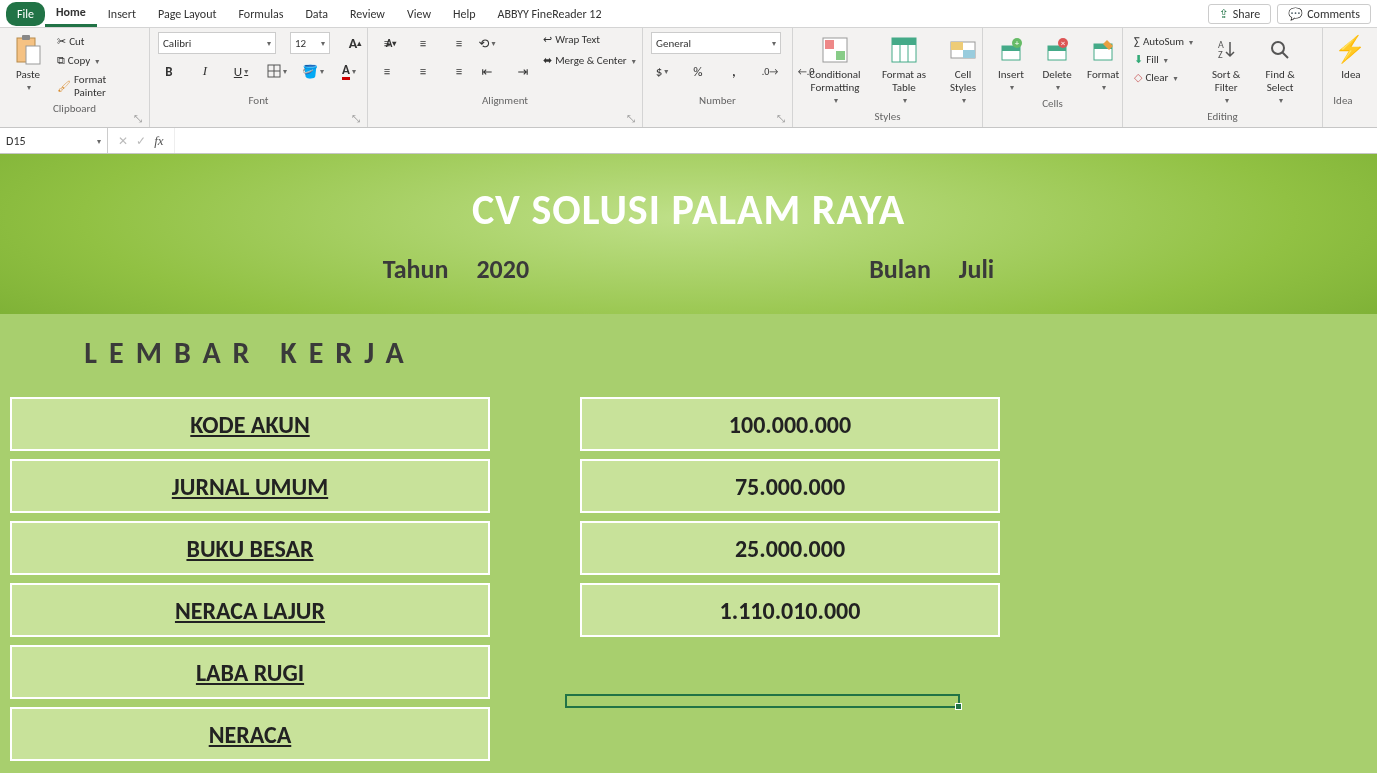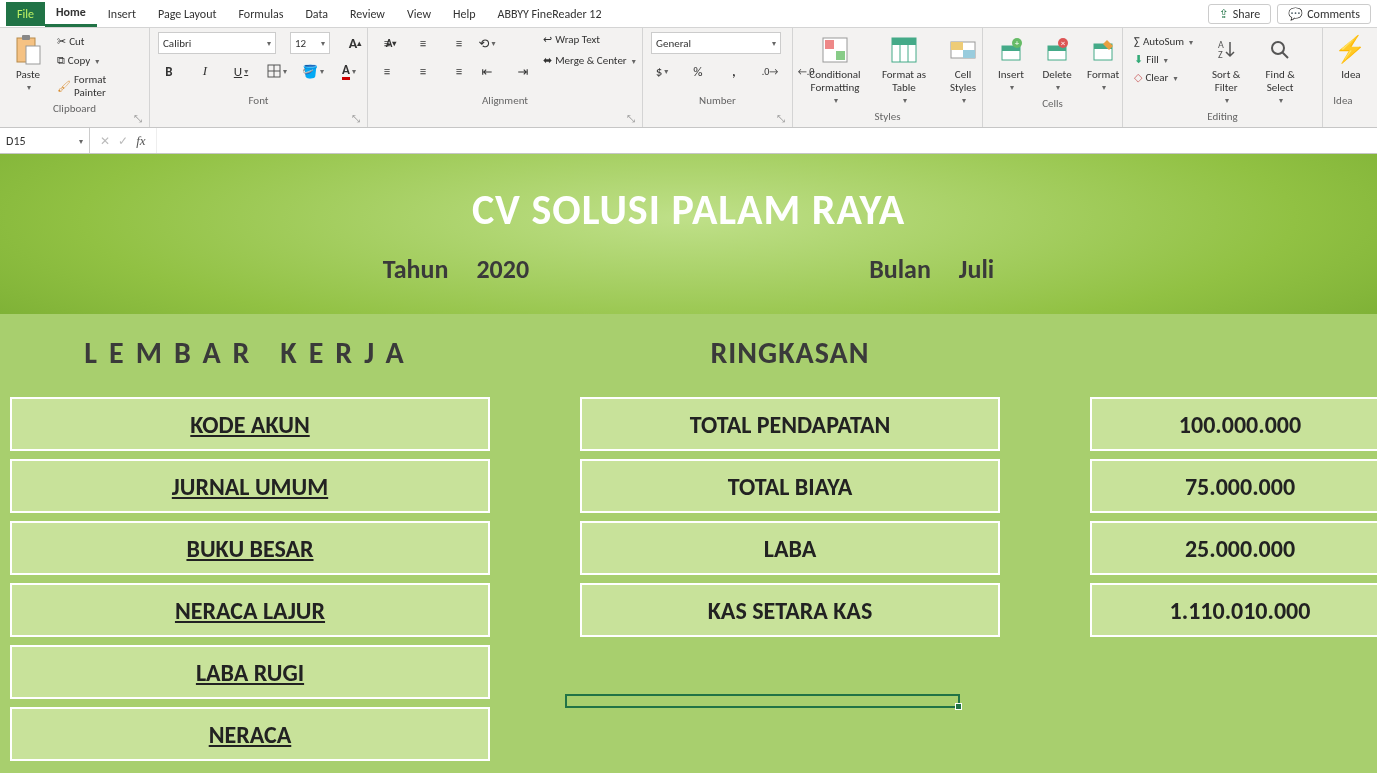--- a/index.html
+++ b/index.html
@@ -1,21 +1,21 @@
 <!DOCTYPE html>
 <html><head>
 <meta charset="utf-8">
 <style>
 * { box-sizing: border-box; margin: 0; padding: 0; font-family: 'Segoe UI', Calibri, Arial, sans-serif; }
 body { background: #fff; font-size: 12px; color: #333; overflow: hidden; width: 1377px; height: 773px; }
 
 
 .menubar { display: flex; align-items: center; height: 28px; background: #fff; border-bottom: 1px solid #d4d4d4; padding: 0 6px; }
 .menubar .tab { padding: 5px 11px; font-size: 12px; color: #333; cursor: pointer; }
-.menubar .tab.file { background: #217346; color: #bef264; }
+.menubar .tab.file { background: #217346; color: #ffffff; border-radius: 10px; }
 .menubar .tab.active { border-bottom: 3px solid #217346; font-weight: 600; }
 .menubar .right { margin-left: auto; display: flex; gap: 6px; }
 .menubar .action-btn { border: 1px solid #ccc; padding: 2px 10px; border-radius: 3px; display: flex; align-items: center; gap: 4px; font-size: 12px; color: #333; cursor: pointer; }
 
 
 .ribbon { display: flex; height: 100px; background: #f3f2f1; border-bottom: 1px solid #c6c6c6; }
 .group { border-right: 1px solid #d4d4d4; padding: 4px 8px 0 8px; display: flex; flex-direction: column; justify-content: space-between; position: relative; }
 .group-label { text-align: center; font-size: 11px; color: #666; padding: 2px 0 20px 0; }
 .group-content { flex: 1; display: flex; align-items: flex-start; gap: 6px; }
 .launcher { position: absolute; right: 3px; bottom: 3px; width: 12px; height: 12px; font-size: 10px; color: #888; cursor: pointer; }
@@ -24,21 +24,21 @@
 .btn-row { display: flex; align-items: center; gap: 14px; }
 .icon-btn { width: 22px; height: 22px; display: flex; align-items: center; justify-content: center; cursor: pointer; border-radius: 2px; font-size: 13px; }
 .small-txt { font-size: 11px; color: #333; display: flex; align-items: center; gap: 3px; cursor: pointer; padding: 1px 3px; }
 .select-box { border: 1px solid #ccc; background: #fff; height: 22px; font-size: 11px; padding: 0 4px; display: flex; align-items: center; justify-content: space-between; cursor: pointer; }
 .bigbtn { display: flex; flex-direction: column; align-items: center; justify-content: flex-start; padding: 2px 4px; cursor: pointer; font-size: 11px; text-align: center; line-height: 1.2; gap: 2px; }
 .bigbtn .ico { width: 32px; height: 32px; display: flex; align-items: center; justify-content: center; font-size: 22px; }
 .dd { font-size: 8px; color: #666; margin-left: 2px; }
 
 
 .fbar { display: flex; align-items: center; height: 26px; border-bottom: 1px solid #c6c6c6; background: #fff; }
-.namebox { width: 90px; border-right: 1px solid #ccc; padding: 0 6px; font-size: 12px; display: flex; align-items: center; justify-content: space-between; height: 100%; }
+.namebox { width: 108px; border-right: 1px solid #ccc; padding: 0 6px; font-size: 12px; display: flex; align-items: center; justify-content: space-between; height: 100%; }
 .fbar .fx-icons { display: flex; align-items: center; gap: 8px; padding: 0 10px; color: #999; }
 .fbar .fx { font-style: italic; font-family: 'Times New Roman', serif; font-size: 13px; color: #555; }
 .formula-input { flex: 1; border: none; outline: none; padding: 0 6px; height: 100%; font-size: 12px; border-left: 1px solid #eee; }
 
 
 .sheet { width: 100%; height: calc(773px - 28px - 100px - 26px); overflow: hidden; position: relative; }
 .dash {
   width: 100%; height: 100%; background: #a8cf6e;
 }
 .dash-header {
@@ -393,27 +393,20 @@
       <div class="col-left">
         <div class="sec-title">LEMBAR KERJA</div>
         <div class="link-box">KODE AKUN</div>
         <div class="link-box">JURNAL UMUM</div>
         <div class="link-box">BUKU BESAR</div>
         <div class="link-box">NERACA LAJUR</div>
         <div class="link-box">LABA RUGI</div>
         <div class="link-box">NERACA</div>
       </div>
 
-      <div class="col-mid">
-        <div class="sec-title nm">RINGKASAN</div>
-        <div class="sum-box">TOTAL PENDAPATAN</div>
-        <div class="sum-box">TOTAL BIAYA</div>
-        <div class="sum-box">LABA</div>
-        <div class="sum-box">KAS SETARA KAS</div>
-      </div>
 
       <div class="col-right">
         <div class="sec-title nm">.</div>
         <div class="val-box">100.000.000</div>
         <div class="val-box">75.000.000</div>
         <div class="val-box">25.000.000</div>
         <div class="val-box">1.110.010.000</div>
       </div>
     </div>
 

